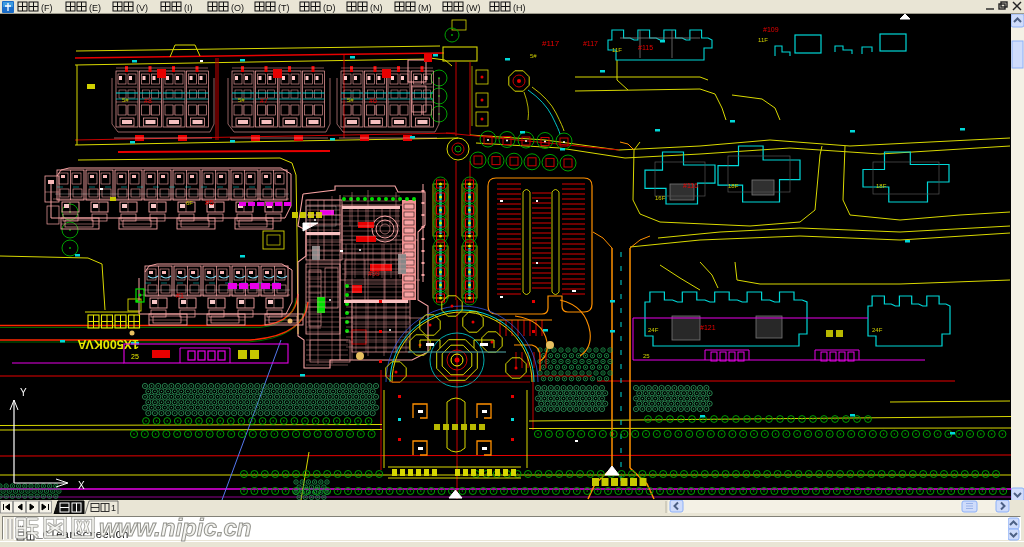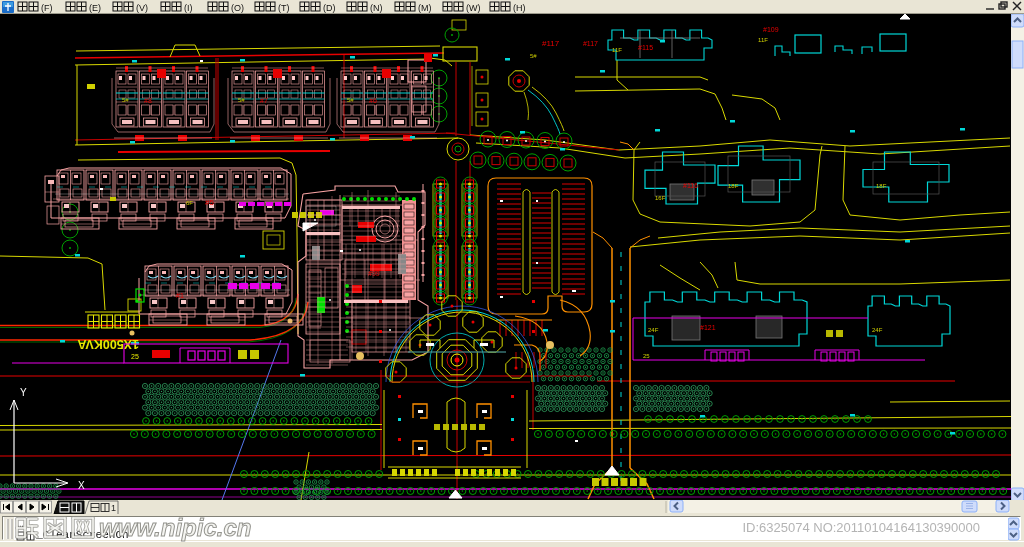--- a/index.html
+++ b/index.html
@@ -2741,21 +2741,20 @@
 <div class="cmdtext" style="left:14px;top:1px;color:#333">…</div>
 <svg width="22" height="10" style="position:absolute;left:13px;top:14px">
         <g stroke="#222" fill="none" stroke-width="0.9">
           <rect x="1" y="1" width="7" height="8"></rect>
           <line x1="1" y1="5" x2="8" y2="5"></line>
           <rect x="11" y="1" width="7" height="8"></rect>
           <line x1="14.5" y1="1" x2="14.5" y2="9"></line>
         </g>
       </svg>
       <div class="cmdtext" style="left:20px;top:12px">: _CleanScreenOn</div>
-<div id="idtext">ID:6325074 NO:20110104164130390000</div>
 <svg width="12" height="24" style="position:absolute;right:0;top:0">
 <g>
           <rect x="0" y="1" width="11" height="11" fill="#cfdcfb" stroke="#8cb0f8" stroke-width="1" rx="2"></rect>
           <path d="M 2.0 8.0 L 5.5 4.5 L 9.0 8.0" stroke="#4d6185" stroke-width="2" fill="none"></path>
         </g>
 <g>
           <rect x="0" y="12" width="11" height="11" fill="#cfdcfb" stroke="#8cb0f8" stroke-width="1" rx="2"></rect>
           <path d="M 2.0 16.0 L 5.5 19.5 L 9.0 16.0" stroke="#4d6185" stroke-width="2" fill="none"></path>
         </g>
 </svg>

